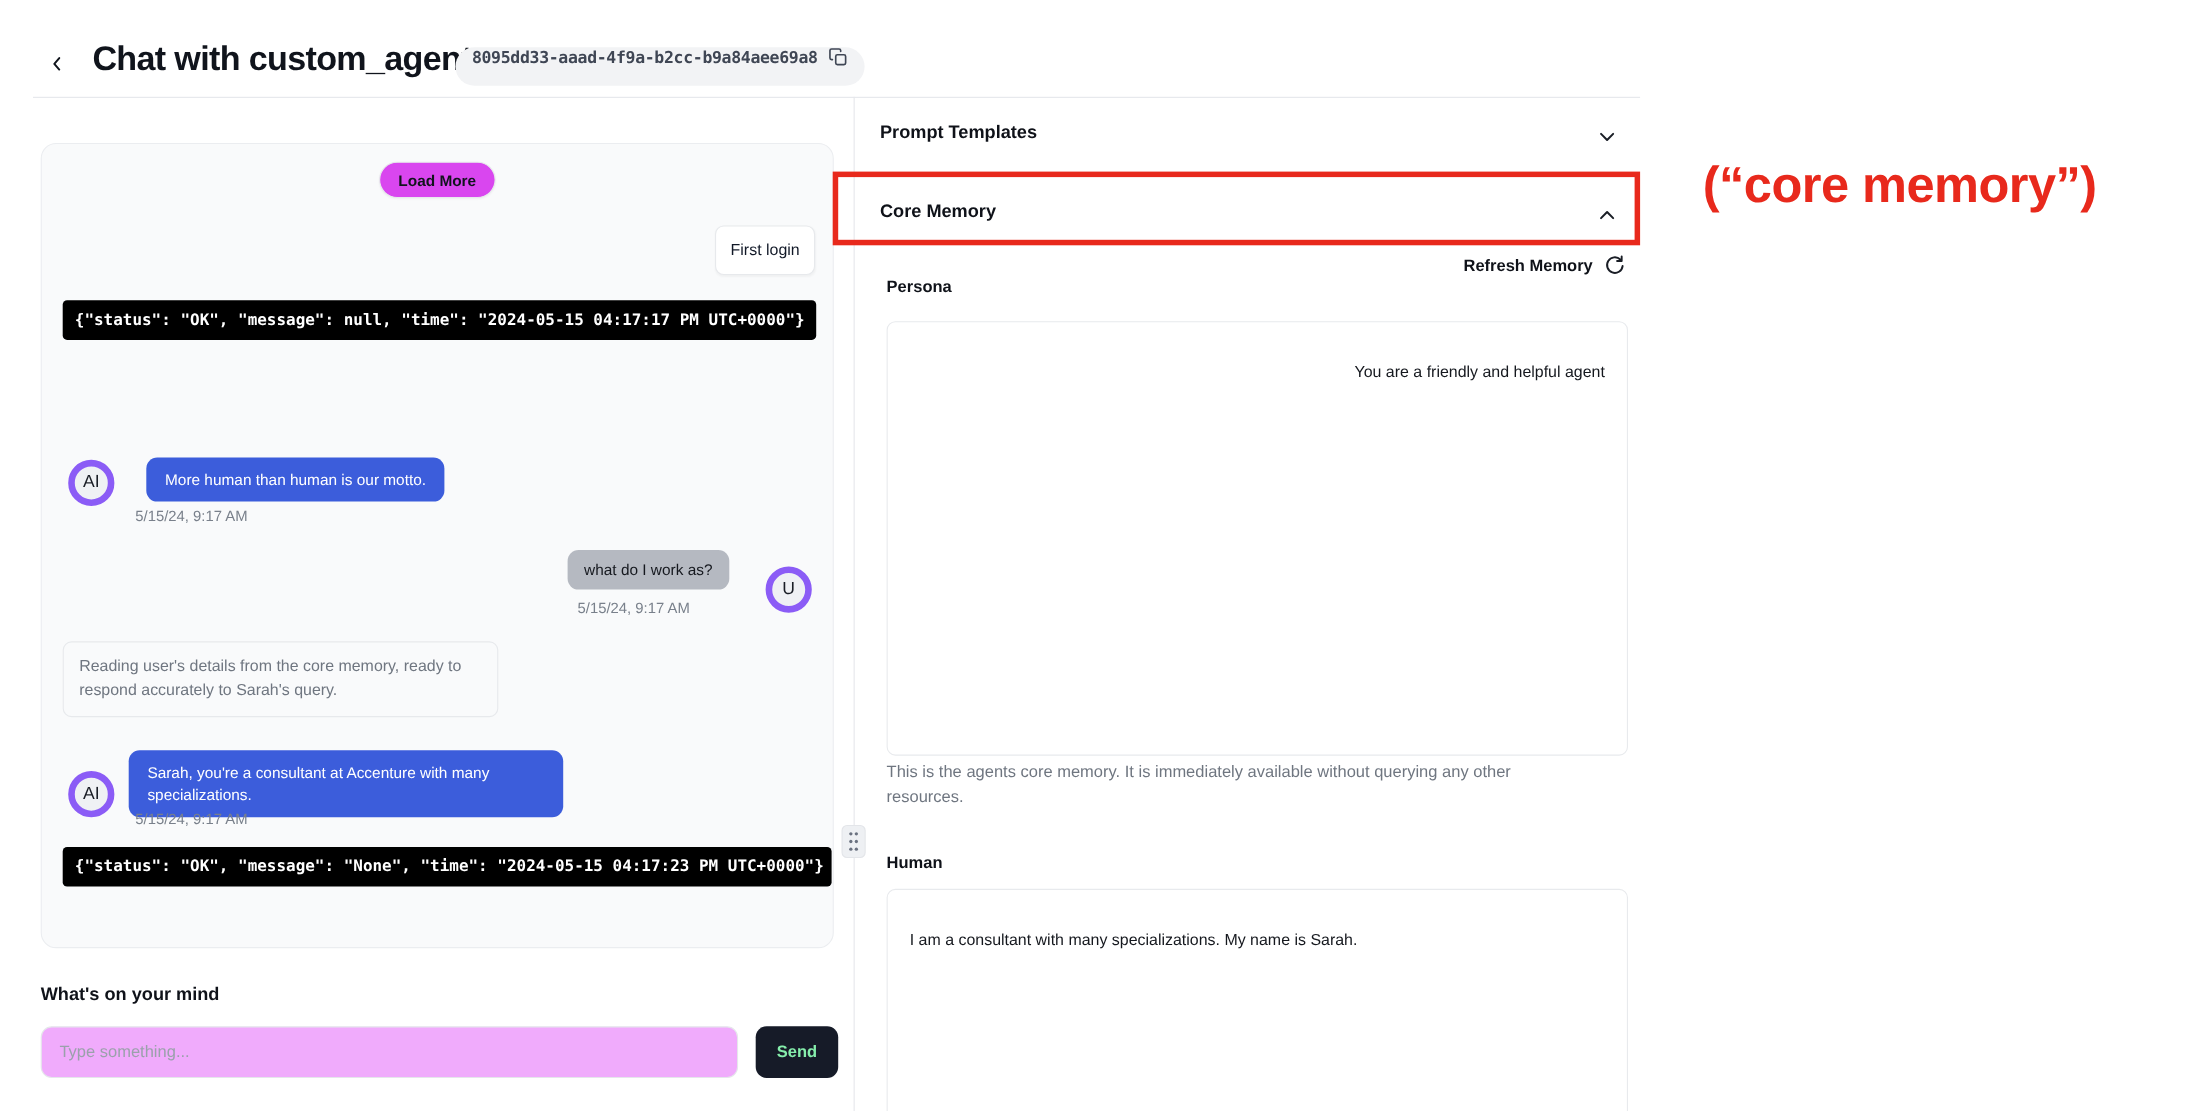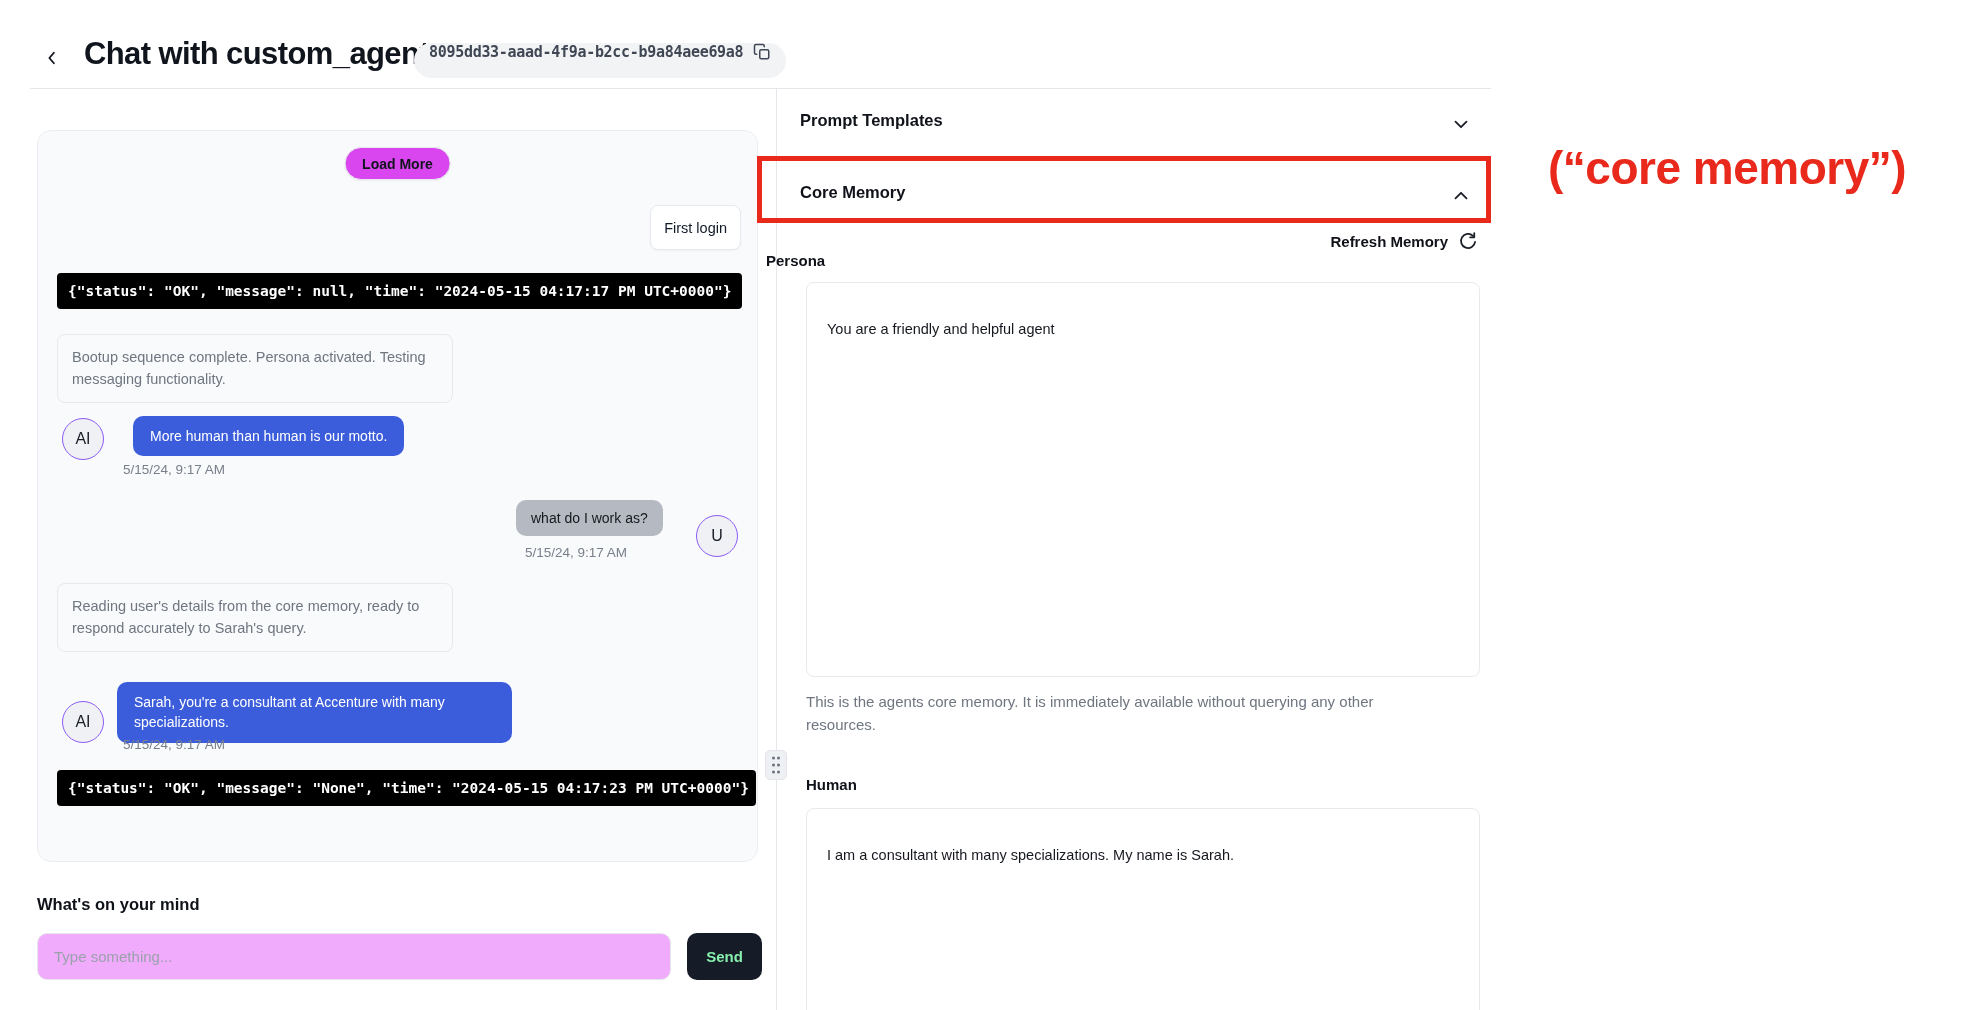--- a/index.html
+++ b/index.html
@@ -24,21 +24,21 @@
                border-radius:17px; font-size:14px; font-weight:700; color:#10141c;
                box-shadow:0 1px 2px rgba(0,0,0,.05); cursor:pointer; }
   .first-login { top:74px; right:16px; height:45px; padding:0 13px; display:flex; align-items:center;
                  background:#ffffff; border:1px solid #e7e9ec; border-radius:8px; font-size:14.5px;
                  color:#111827; box-shadow:0 1px 2px rgba(0,0,0,.04); }
   .code { background:#000000; color:#ffffff; font-family:"DejaVu Sans Mono", monospace;
           font-weight:bold; font-size:14.5px; line-height:36px; height:36px; padding:0 11px;
           border-radius:4px; white-space:nowrap; max-width:699px; overflow:hidden; }
   .thought { width:396px; border:1px solid #e7e9ec; border-radius:8px; padding:11px 14px;
              font-size:14.5px; line-height:1.55; color:#6f7680; background:transparent; }
-  .avatar { width:42px; height:42px; border-radius:50%; background:#eff1f4; border:1px solid #8b5cf6;
+  .avatar { width:42px; height:42px; border-radius:50%; background:#eff1f4; border:6px solid #8b5cf6;
             display:flex; align-items:center; justify-content:center; font-size:16px; color:#1a1e26; }
   .bubble-ai { background:#3c5ddb; color:#ffffff; font-size:14px; line-height:1.45;
                padding:10px 17px; border-radius:10px; white-space:nowrap; }
   .bubble-ai.wrap { white-space:normal; width:395px; }
   .bubble-user { background:#b5b9c1; color:#15181e; font-size:14px; padding:10px 15px;
                  border-radius:10px; white-space:nowrap; }
   .ts { font-size:13.5px; color:#79808b; }
 
   
   .composer-label { left:37px; top:895px; font-size:16.5px; font-weight:700; color:#0f1219; }
@@ -55,26 +55,26 @@
   .pt-label { left:800px; top:111px; }
   .cm-label { left:800px; top:183px; }
   .chev { width:22px; height:22px; color:#1a1e26; cursor:pointer; }
   .pt-chev { left:1450px; top:113px; }
   .cm-chev { left:1450px; top:185px; }
   .red-rect { left:757px; top:156px; width:734px; height:67px; border:5px solid #e8291c; pointer-events:none; }
   .refresh-row { top:231px; left:1280px; width:198px; display:flex; align-items:center;
                  justify-content:flex-end; gap:10px; cursor:pointer; }
   .refresh-row .lbl { font-size:15px; font-weight:700; color:#0f1219; }
   .field-label { font-size:15px; font-weight:700; color:#0f1219; }
-  .persona-label { left:766px; top:252px;text-align:center; }
+  .persona-label { left:806px; top:252px;text-align:center; }
   .human-label { left:806px; top:776px; }
   .memorybox { background:#ffffff; border:1px solid #e8eaed; border-radius:8px; resize:none;
                outline:none; padding:36px 20px; font-size:14.5px; color:#15181e;
                font-family:"Liberation Sans", sans-serif; line-height:1.4; }
-  .persona-box { left:806px; top:282px; width:674px; height:395px; }
+  .persona-box { left:806px; top:292px; width:674px; height:395px;text-align:right; }
   .human-box { left:806px; top:808px; width:674px; height:235px; }
   .cm-caption { left:806px; top:691px; width:610px; font-size:15px; line-height:1.5; color:#6f7680; }
 
   
   .drag-handle { left:765px; top:750px; width:22px; height:30px; background:#eef0f3;
                  border:1px solid #e3e5e9; border-radius:5px; display:flex; align-items:center;
                  justify-content:center; cursor:row-resize; }
   .annotation { left:1548px; top:138px; color:#e8291c; font-size:46px; font-weight:700;
                 line-height:61px; letter-spacing:-0.5px; }
   svg { display:block; }
@@ -101,21 +101,20 @@
 </div>
 <div class="abs hdivider"></div>
 <div class="abs vdivider"></div>
 
 <div class="abs chat-card">
   <div class="abs load-more">Load More</div>
   <div class="abs first-login">First login</div>
 
   <div class="abs code" style="left:19px; top:142px;">{"status": "OK", "message": null, "time": "2024-05-15 04:17:17 PM UTC+0000"}</div>
 
-  <div class="abs thought" style="left:19px; top:203px;">Bootup sequence complete. Persona activated. Testing messaging functionality.</div>
 
   <div class="abs avatar" style="left:24px; top:287px;">AI</div>
   <div class="abs bubble-ai" style="left:95px; top:285px;">More human than human is our motto.</div>
   <div class="abs ts" style="left:85px; top:331px;">5/15/24, 9:17 AM</div>
 
   <div class="abs bubble-user" style="left:478px; top:369px;">what do I work as?</div>
   <div class="abs avatar" style="left:658px; top:384px;">U</div>
   <div class="abs ts" style="left:487px; top:414px;">5/15/24, 9:17 AM</div>
 
   <div class="abs thought" style="left:19px; top:452px;">Reading user's details from the core memory, ready to respond accurately to Sarah's query.</div>

